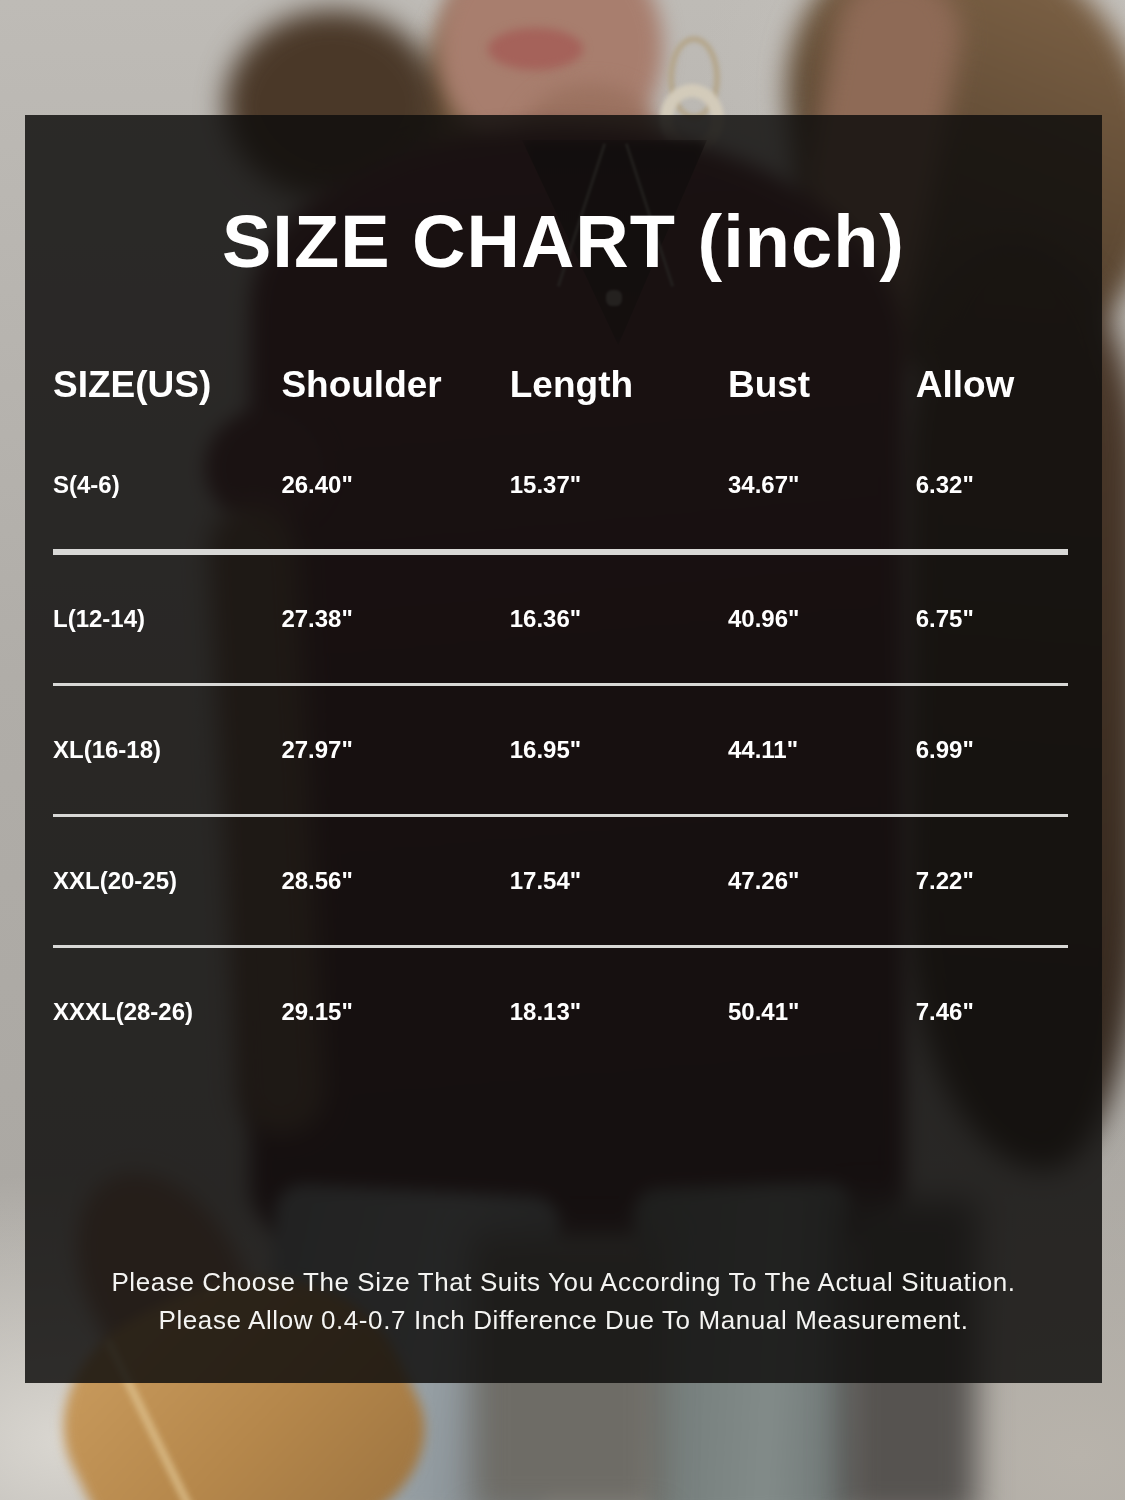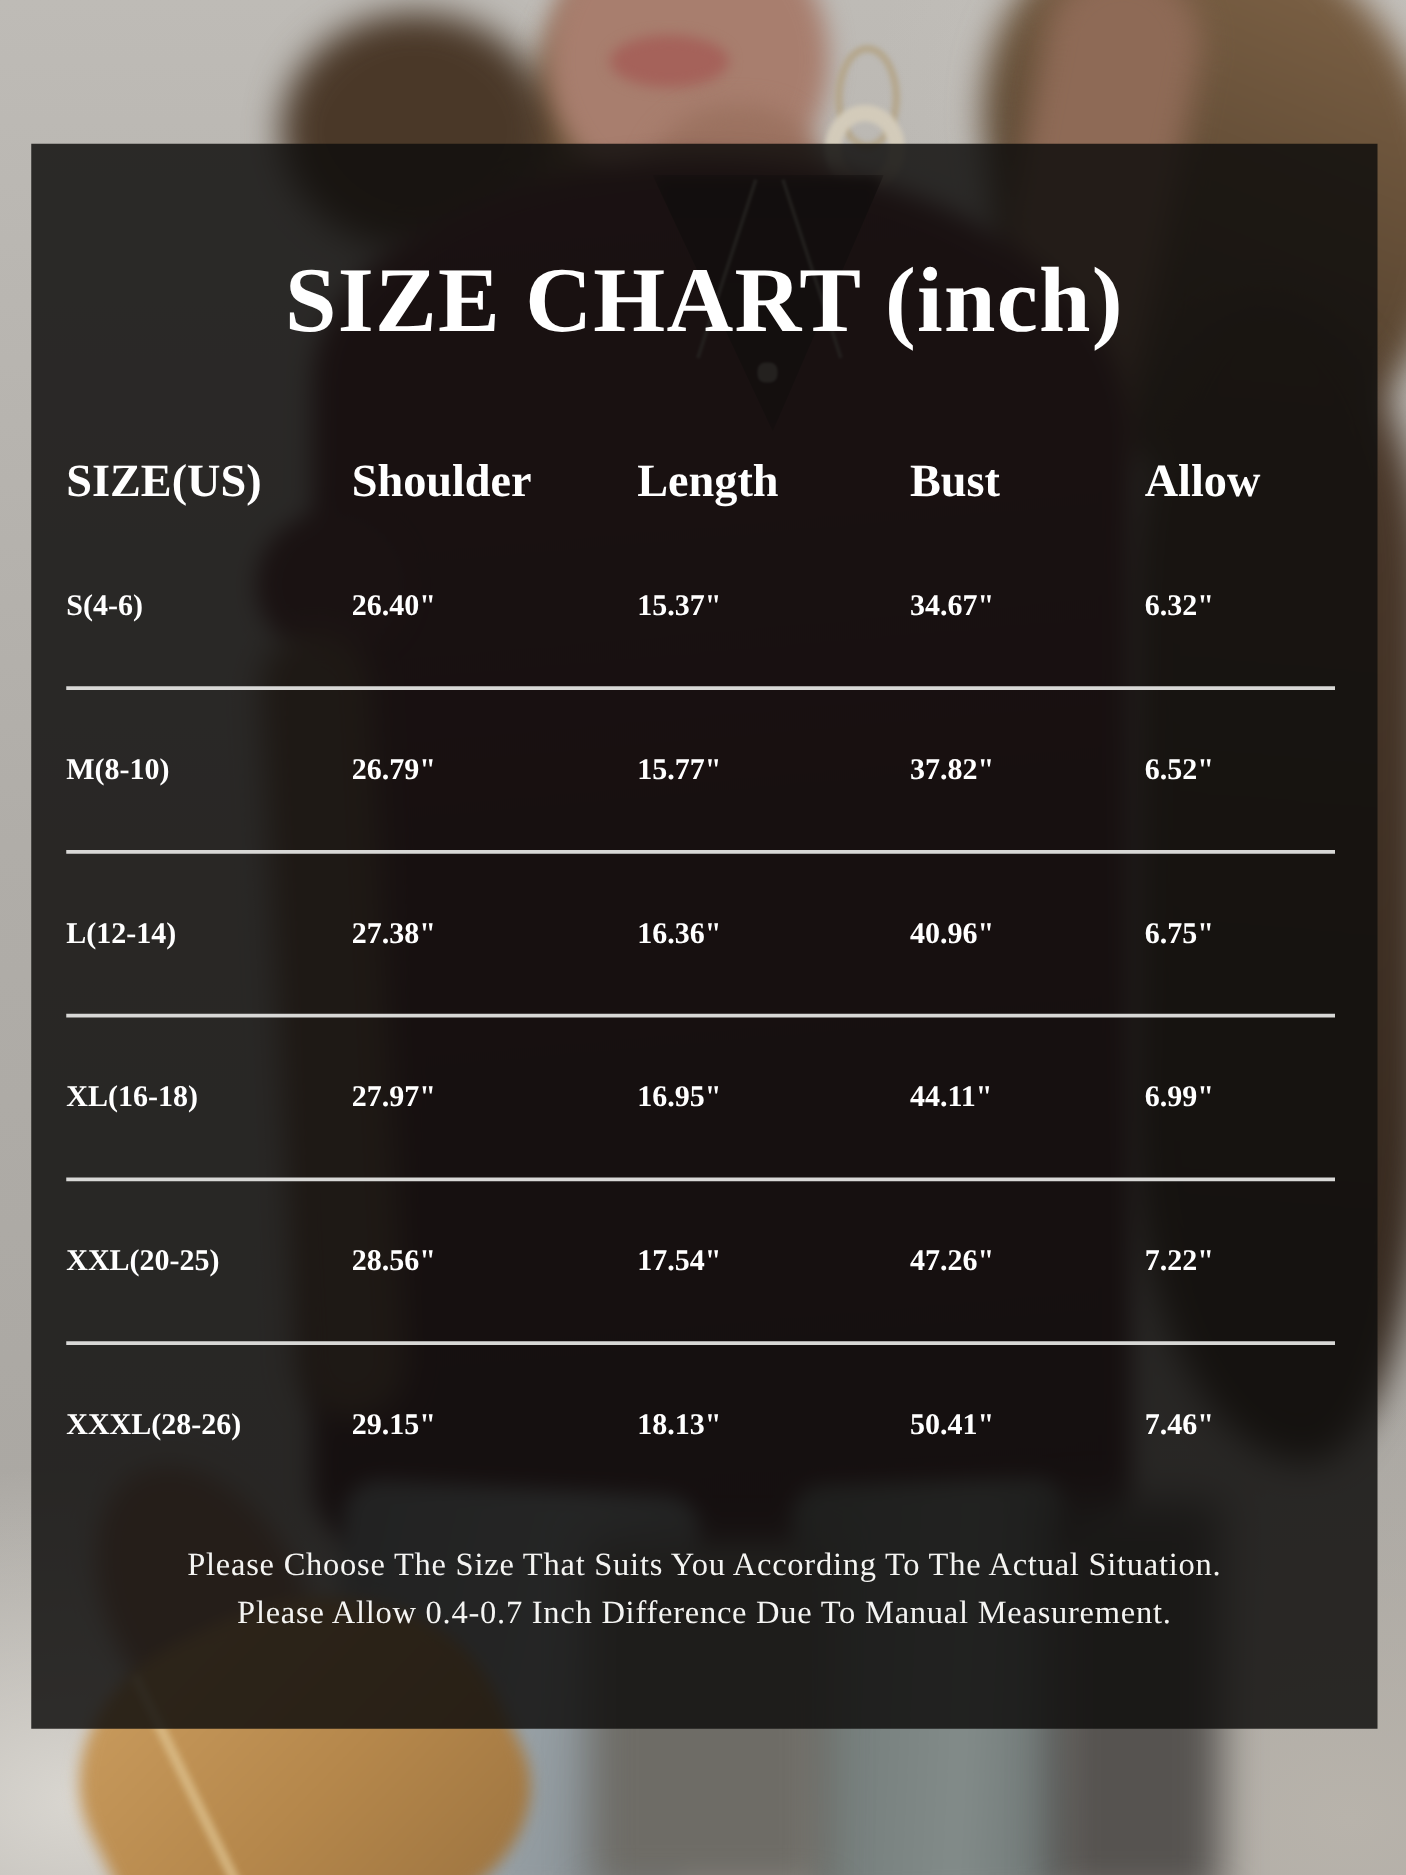--- a/index.html
+++ b/index.html
@@ -67,31 +67,31 @@
     background:#97715c;transform:rotate(-28deg);filter:blur(10px);}
   .nail{left:200px;top:1290px;width:26px;height:36px;border-radius:50%;
     background:#d2cabf;filter:blur(2px);}
   .bag{left:70px;top:1282px;width:340px;height:280px;border-radius:38% 52% 30% 40%;
     background:linear-gradient(160deg,#cb9d5f 0%,#b5874b 55%,#9d7440 100%);
     transform:rotate(-26deg);filter:blur(6px);}
   .bag-seam{left:150px;top:1330px;width:8px;height:210px;background:#e2c896;
     transform:rotate(-26deg);opacity:.7;filter:blur(3px);}
   
   .sheet{position:absolute;left:25px;top:115px;width:1077px;height:1268px;
-    background:rgba(16,14,13,0.845);color:#ffffff;font-family:Liberation Serif, serif;}
+    background:rgba(16,14,13,0.845);color:#ffffff;}
   .title{position:absolute;top:84px;left:0;width:100%;text-align:center;
     font-size:74px;font-weight:700;letter-spacing:1px;white-space:nowrap;}
   .table{position:absolute;left:28px;top:234px;width:1015px;}
   .grid-row{display:grid;grid-template-columns:22.5% 22.5% 21.5% 18.5% 15%;
     align-items:center;}
   .thead{height:72px;font-size:37px;font-weight:700;}
   .trow{height:128px;font-size:24px;font-weight:700;}
   .cell{text-align:left;white-space:nowrap;}
   .sep{height:3px;background:#d8d8d6;width:100%;}
-  .footer{position:absolute;left:0;width:100%;top:1118px;text-align:center;
+  .footer{position:absolute;left:0;width:100%;top:1148px;text-align:center;
     font-size:26px;font-weight:400;line-height:38px;letter-spacing:.6px;color:#f4f4f2;}
 </style>
 </head>
 <body>
 
 <div class="stage">
 
   <div>
     <div class="ph hair-left"></div>
     <div class="ph hair-left2"></div>
@@ -136,27 +136,20 @@
 
       <div class="grid-row trow">
         <div class="cell">S(4-6)</div>
         <div class="cell">26.40"</div>
         <div class="cell">15.37"</div>
         <div class="cell">34.67"</div>
         <div class="cell">6.32"</div>
       </div>
       <div class="sep"></div>
 
-      <div class="grid-row trow">
-        <div class="cell">M(8-10)</div>
-        <div class="cell">26.79"</div>
-        <div class="cell">15.77"</div>
-        <div class="cell">37.82"</div>
-        <div class="cell">6.52"</div>
-      </div>
       <div class="sep"></div>
 
       <div class="grid-row trow">
         <div class="cell">L(12-14)</div>
         <div class="cell">27.38"</div>
         <div class="cell">16.36"</div>
         <div class="cell">40.96"</div>
         <div class="cell">6.75"</div>
       </div>
       <div class="sep"></div>

